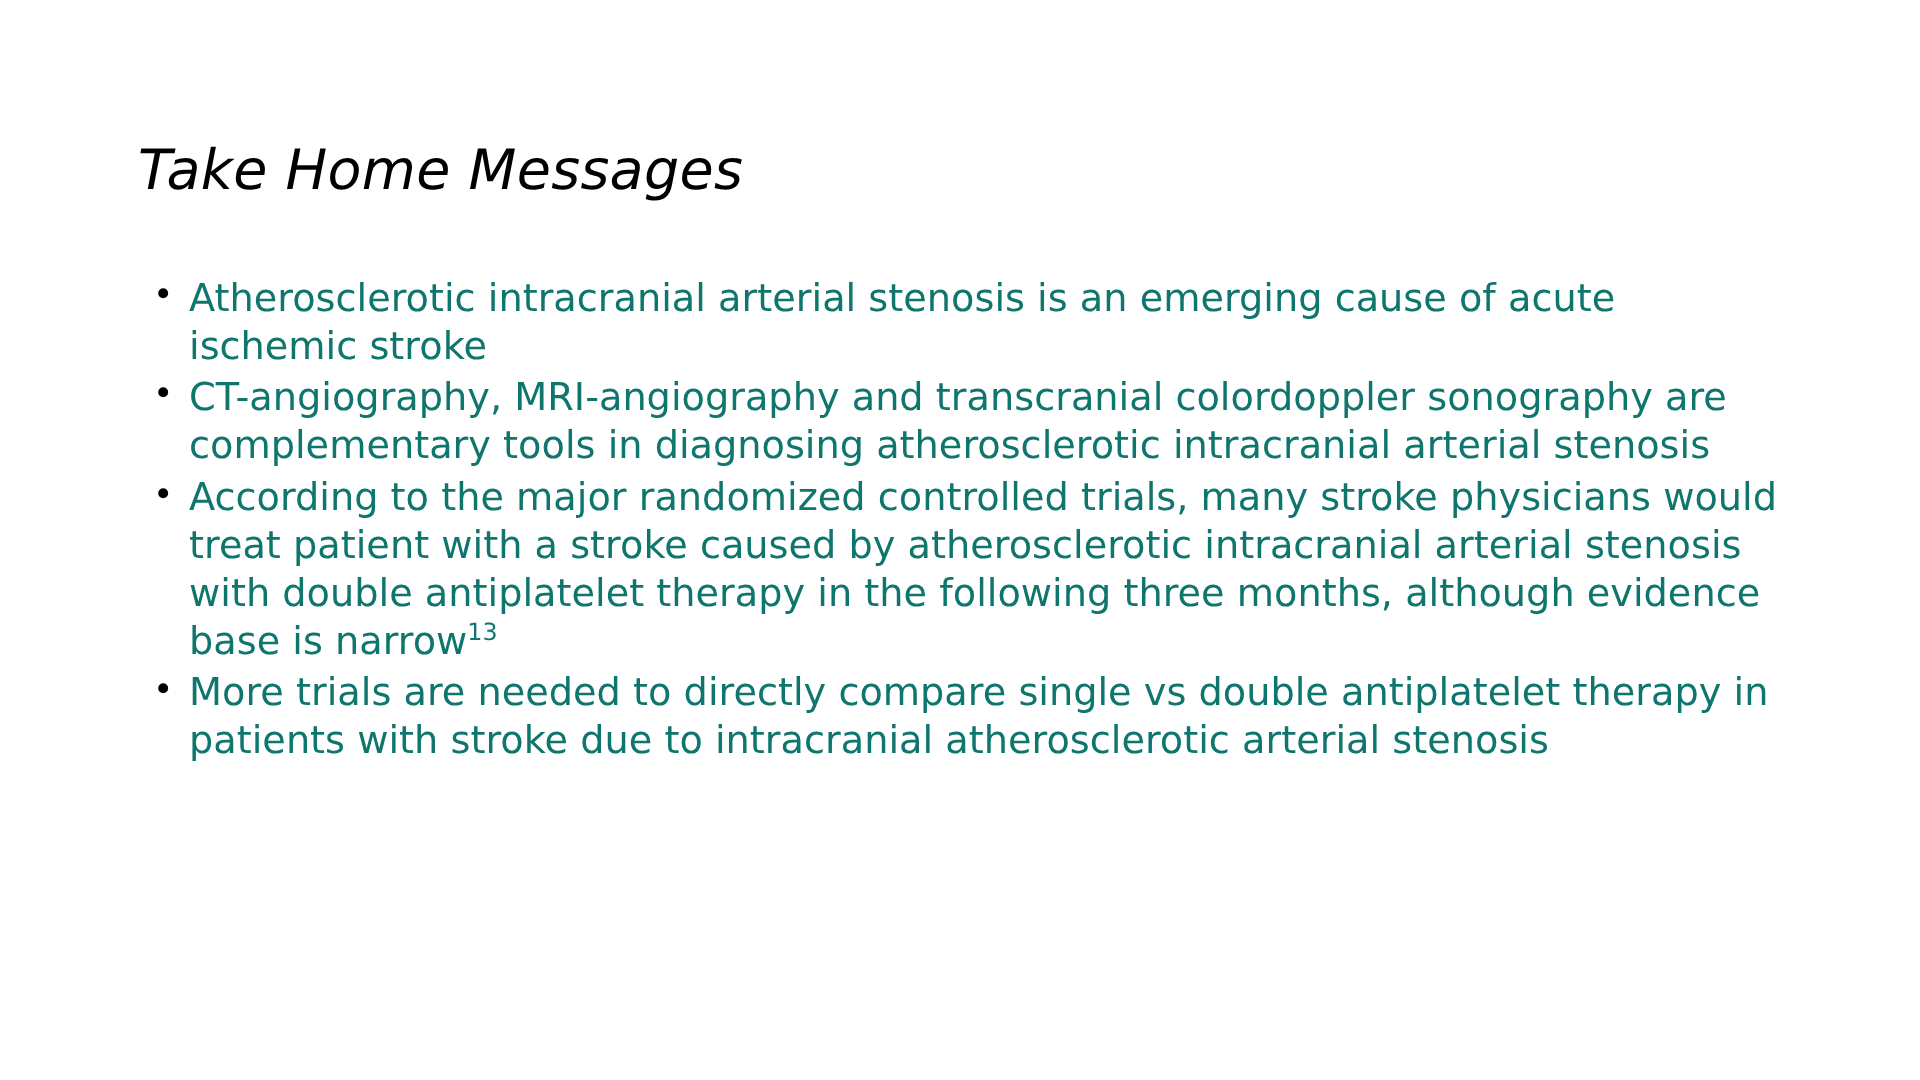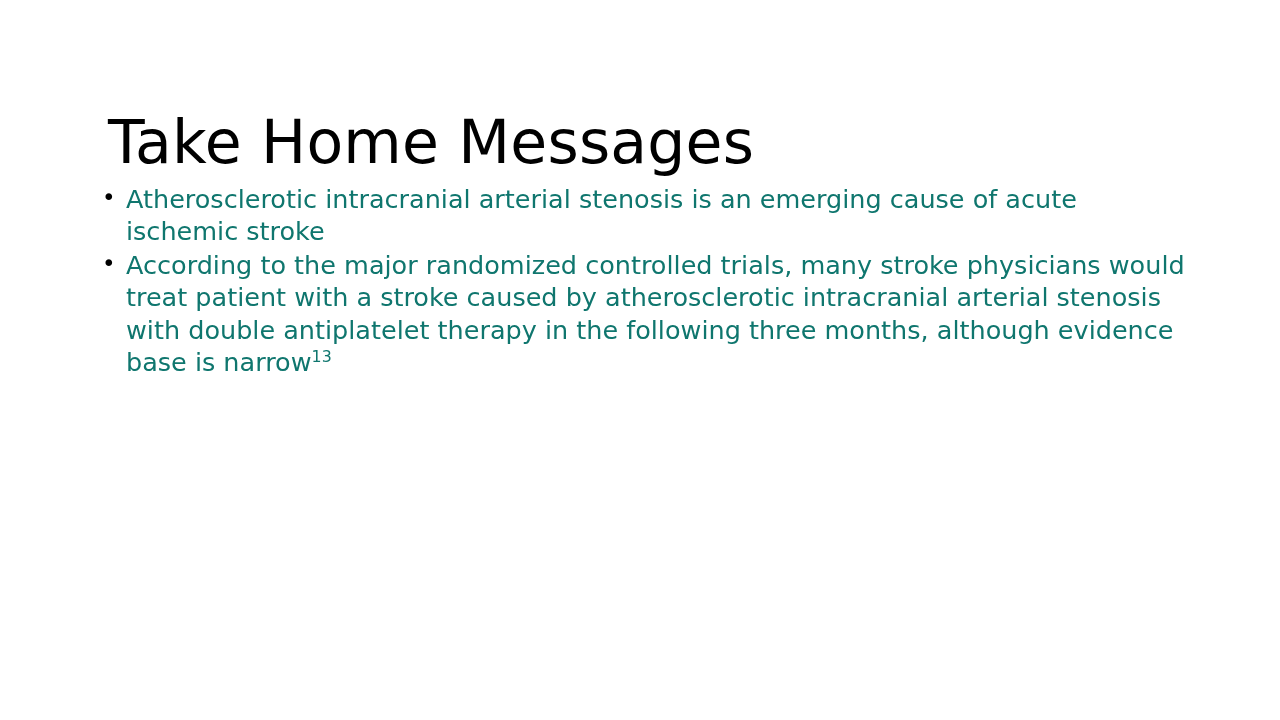--- a/index.html
+++ b/index.html
@@ -15,28 +15,29 @@
     overflow: hidden;
   }
   .slide {
     position: relative;
     width: 1280px;
     height: 720px;
     box-sizing: border-box;
   }
   .slide-title {
     position: absolute;
-    left: 108px;
+    left: 92px;
     top: 68px;
     width: 1090px;
-    font-size: 60px;
+    font-size: 37px;
     line-height: 1.15;
     font-weight: 400;
     color: #000000;
     letter-spacing: 0.2px;
+    font-style: italic;
   }
   .body-list {
     position: absolute;
     left: 96px;
     top: 183px;
     width: 1090px;
     margin: 0;
     padding: 0;
     list-style: none;
   }
@@ -69,17 +70,23 @@
 
 <div class="slide">
 
   <h1 class="slide-title">Take Home Messages</h1>
 
   <ul class="body-list">
     <li class="bullet-item">
       <span>Atherosclerotic intracranial arterial stenosis is an emerging cause of acute ischemic stroke</span><sup></sup>
     </li>
     <li class="bullet-item">
+      <span>CT-angiography, MRI-angiography and transcranial colordoppler sonography are complementary tools in diagnosing atherosclerotic intracranial arterial stenosis</span><sup></sup>
+    </li>
+    <li class="bullet-item">
       <span>According to the major randomized controlled trials, many stroke physicians would treat patient with a stroke caused by atherosclerotic intracranial arterial stenosis with double antiplatelet therapy in the following three months, although evidence base is narrow</span><sup>13</sup>
+    </li>
+    <li class="bullet-item">
+      <span>More trials are needed to directly compare single vs double antiplatelet therapy in patients with stroke due to intracranial atherosclerotic arterial stenosis</span><sup></sup>
     </li>
   </ul>
 
 </div>
 
 </body></html>

